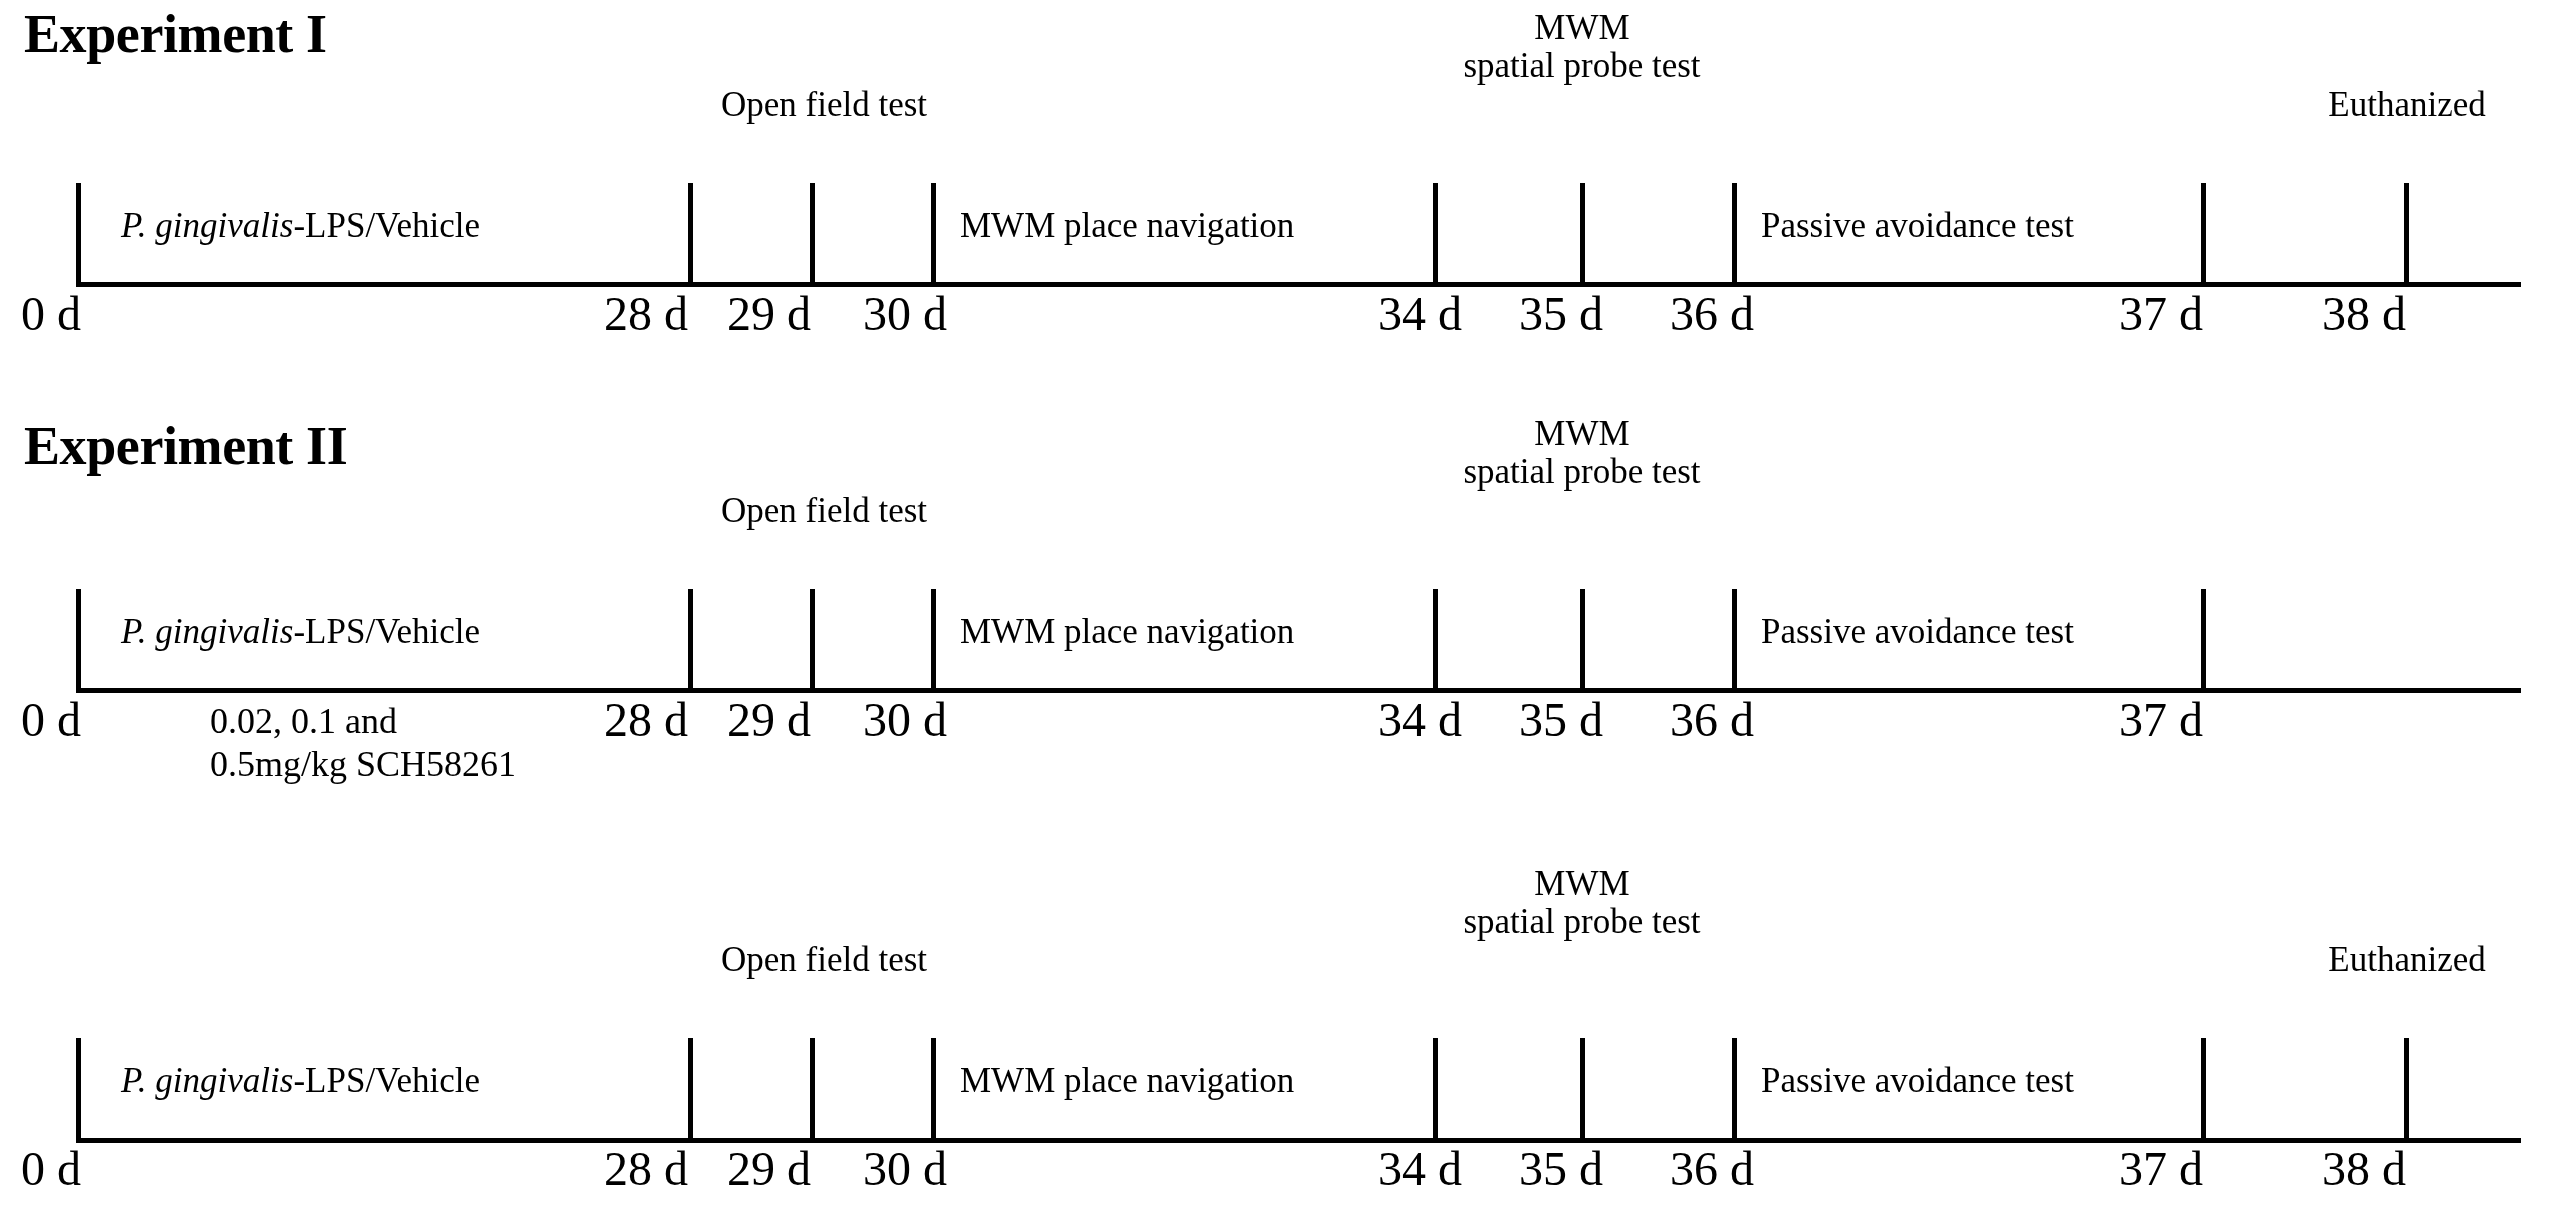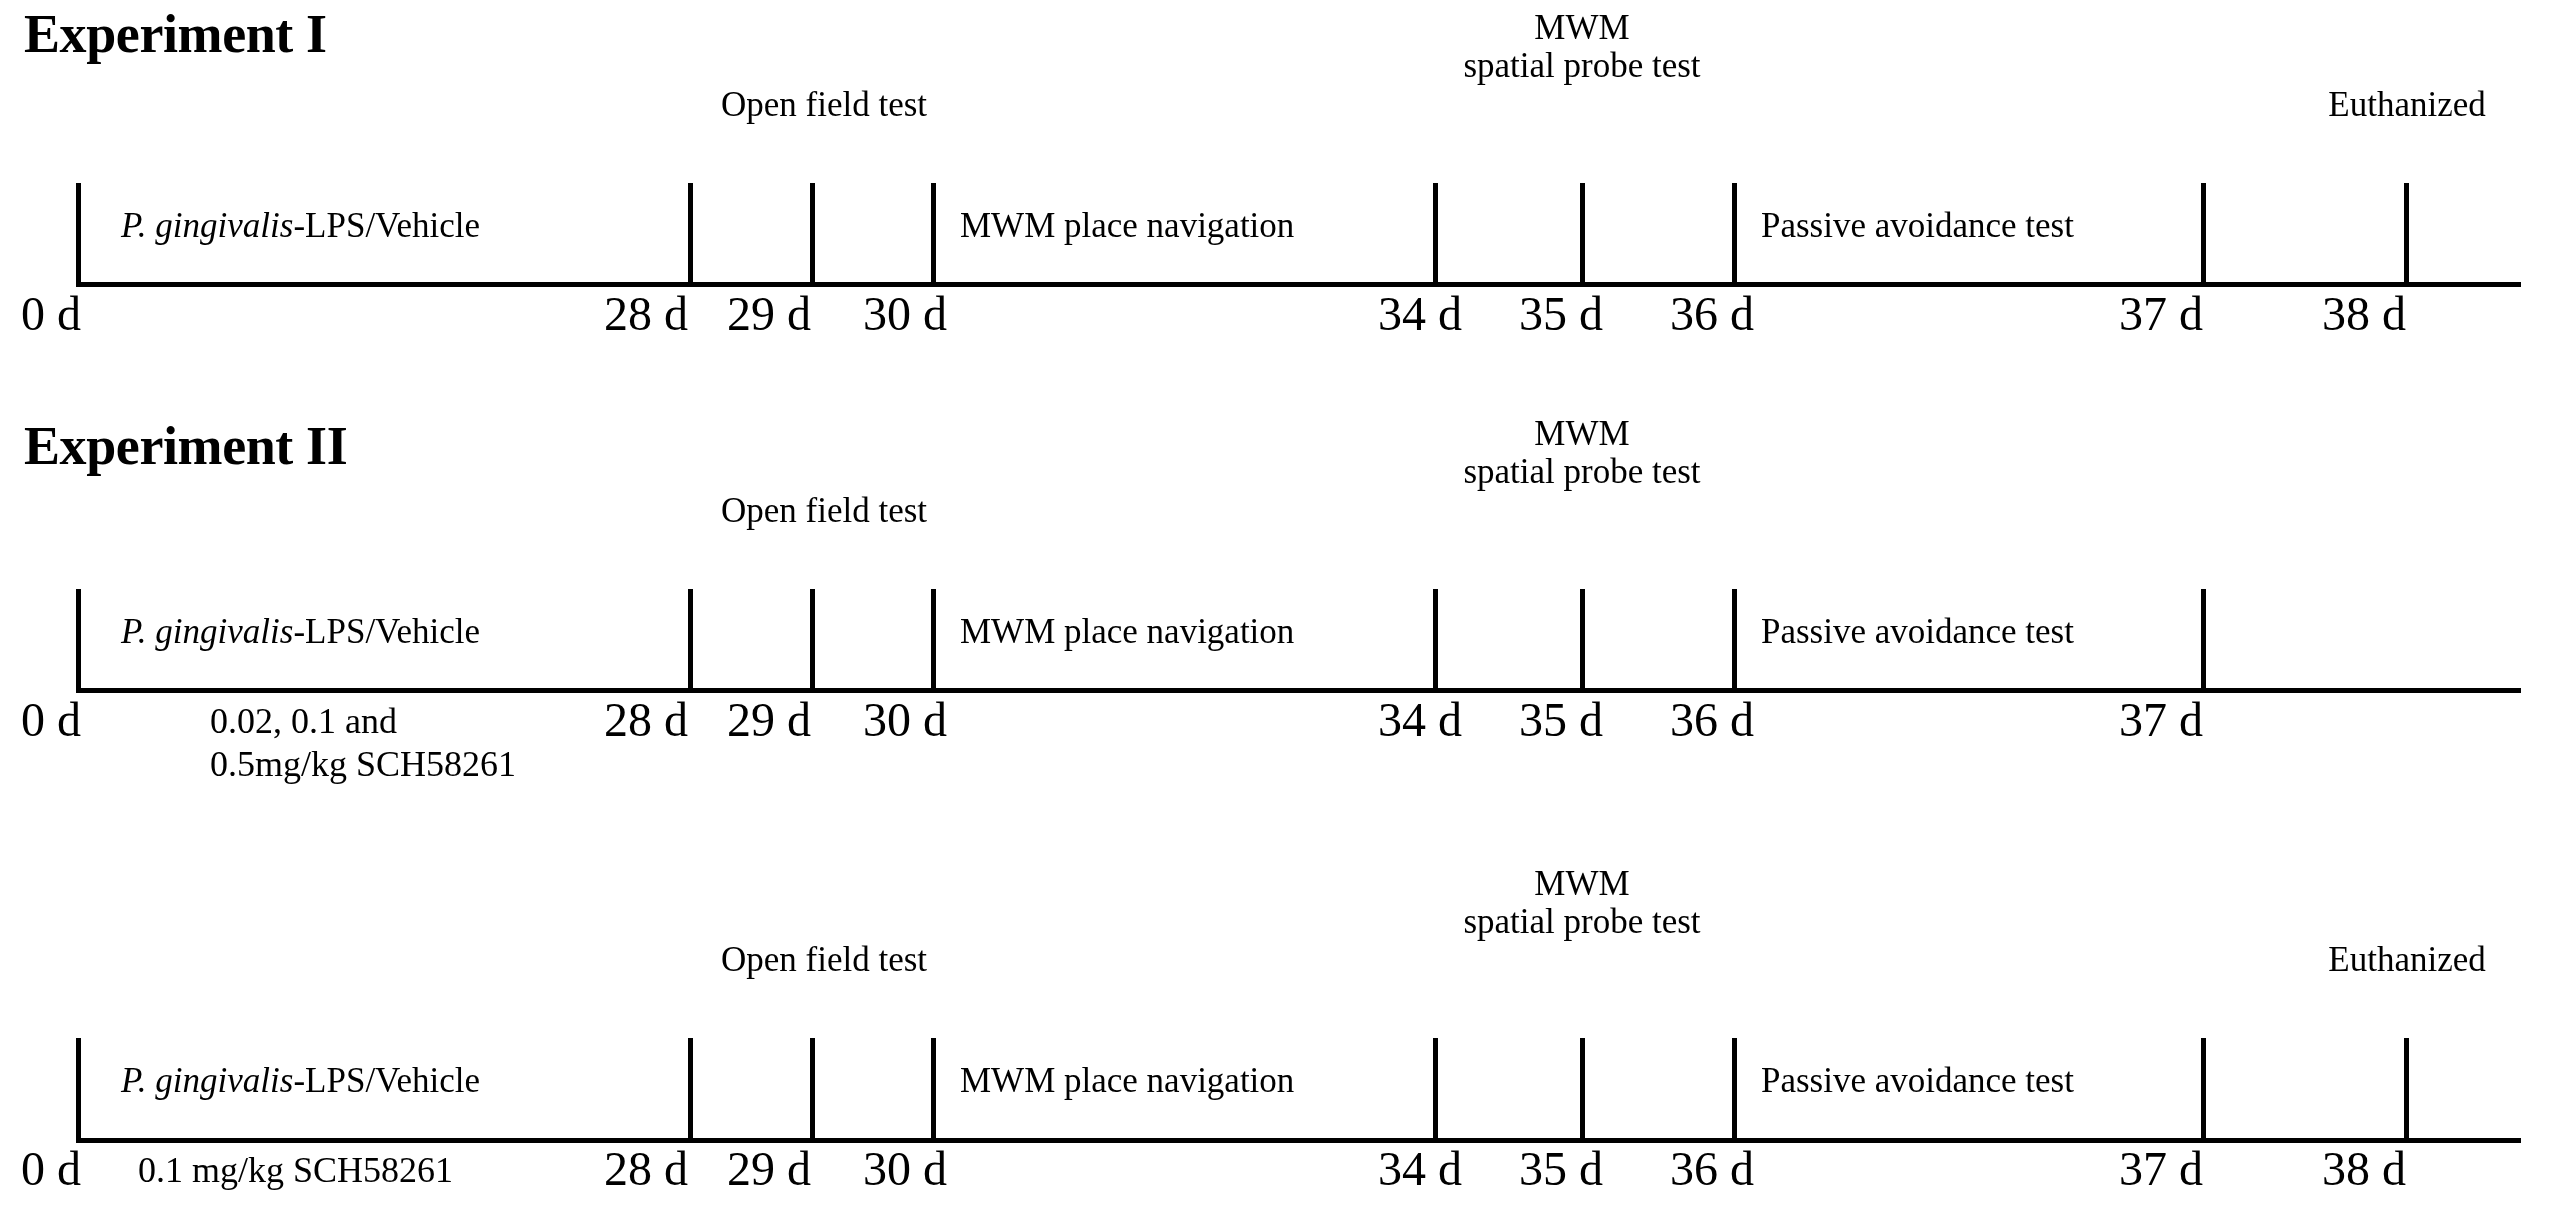--- a/index.html
+++ b/index.html
@@ -250,21 +250,20 @@
       <div class="phase" style="left:960px;top:199px;">
         <span>MWM place navigation</span>
       </div>
 
       <div class="phase" style="left:1761px;top:199px;">
         <span>Passive avoidance test</span>
       </div>
     </div>
 
     <div class="day" style="left:21px;top:286px;">0 d</div>
-    <div class="dose" style="left:138px;top:286px;">0.1 mg/kg SCH58261</div>
     <div class="day" style="left:604px;top:286px;">28 d</div>
     <div class="day" style="left:727px;top:286px;">29 d</div>
     <div class="day" style="left:863px;top:286px;">30 d</div>
     <div class="day" style="left:1378px;top:286px;">34 d</div>
     <div class="day" style="left:1519px;top:286px;">35 d</div>
     <div class="day" style="left:1670px;top:286px;">36 d</div>
     <div class="day" style="left:2119px;top:286px;">37 d</div>
     <div class="day" style="left:2322px;top:286px;">38 d</div>
   </div>
 

